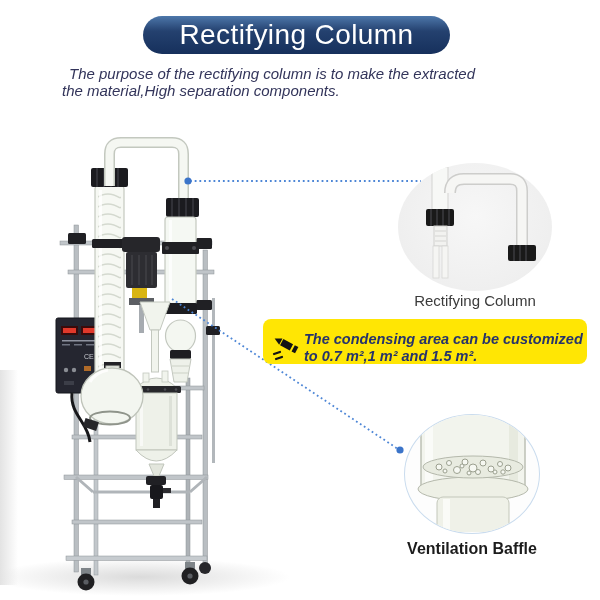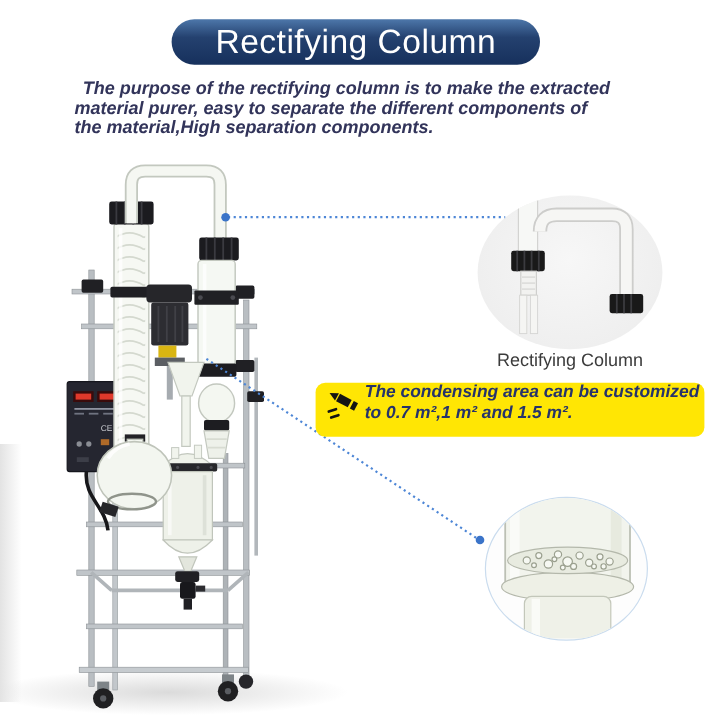--- a/index.html
+++ b/index.html
@@ -5,35 +5,35 @@
   html,body{margin:0;padding:0;background:#fff;}
   .stage{position:relative;width:600px;height:600px;background:#ffffff;overflow:hidden;
          font-family:"Liberation Sans", sans-serif;}
   
   .banner{position:absolute;left:143px;top:16px;width:307px;height:38px;border-radius:19px;
           background:linear-gradient(180deg,#4d77aa 0%,#24416f 40%,#16305c 100%);
           display:flex;align-items:center;justify-content:center;}
   .banner span{color:#ffffff;font-size:28px;letter-spacing:.4px;font-weight:400;}
   
   .desc{position:absolute;left:62px;top:66px;width:470px;margin:0;
-        font-style:italic;font-weight:700;font-size:15px;line-height:16.5px;color:#32345a;}
+        font-style:italic;font-weight:400;font-size:15px;line-height:16.5px;color:#32345a;}
   .desc span{display:block;}
   .desc span:first-child{padding-left:7px;}
   
   .circle{position:absolute;border-radius:50%;overflow:hidden;}
   .circle-top{left:398px;top:163px;width:154px;height:128px;
               background:radial-gradient(ellipse at 50% 42%,#f7f7f7 0%,#efefef 70%,#e9e9e9 100%);}
   .circle-bottom{left:404px;top:414px;width:136px;height:120px;background:#fdfdfd;
                  border:1.5px solid #cadcee;box-sizing:border-box;}
   .callout-label{position:absolute;text-align:center;}
   .label-top{left:398px;top:292px;width:154px;font-size:15px;font-weight:400;color:#3b3b3b;}
   .label-bottom{left:394px;top:540px;width:156px;font-size:16px;font-weight:600;color:#1c1c1c;}
   
   .note{position:absolute;left:263px;top:319px;width:324px;height:45px;border-radius:8px;
-        background:#ffe604;display:flex;align-items:flex-start;z-index:5;}
+        background:#ffe604;display:flex;align-items:flex-end;z-index:5;}
   .note .pencil{flex:0 0 34px;margin-left:7px;}
   .note .note-text{font-style:italic;font-weight:700;font-size:14.5px;line-height:16.5px;color:#26336b;}
   .note .note-text span{display:block;}
   .photo-svg{position:absolute;left:0;top:130px;}
   .connectors{position:absolute;left:0;top:0;z-index:4;pointer-events:none;}
   .circle svg{position:absolute;left:0;top:0;}
 </style>
 </head>
 <body>
 
@@ -221,20 +221,21 @@
           <circle cx="73" cy="57" r="2.5"></circle>
           <circle cx="90" cy="57" r="2"></circle>
         <circle cx="40" cy="56" r="2"></circle>
           <circle cx="98" cy="57" r="2.2"></circle>
           <circle cx="64" cy="58" r="2"></circle>
       </g>
       <rect x="32" y="82" width="72" height="38" rx="6" fill="#eff1e8" stroke="#c3c7ba"></rect>
       <rect x="38" y="84" width="7" height="34" fill="#fafbf7"></rect>
     </svg>
   </div>
+  <div class="callout-label label-bottom">Ventilation Baffle</div>
 
   <svg class="connectors" width="600" height="600" viewBox="0 0 600 600">
     <path d="M190,181 H421" fill="none" stroke="#4d86d6" stroke-width="1.8" stroke-dasharray="1.8,2.9"></path>
     <circle cx="188" cy="181" r="3.6" fill="#3b74c9"></circle>
     <path d="M172,299 L398,449" fill="none" stroke="#4d86d6" stroke-width="1.8" stroke-dasharray="1.8,2.9"></path>
     <circle cx="400" cy="450" r="3.6" fill="#3b74c9"></circle>
   </svg>
 
   <div class="note">
     <svg class="pencil" width="34" height="34" viewBox="0 0 34 34">
@@ -250,17 +251,16 @@
       <span>to 0.7 m²,1 m² and 1.5 m².</span>
     </div>
   </div>
 
   <div class="banner">
     <span>Rectifying Column</span>
   </div>
 
   <p class="desc">
     <span>The purpose of the rectifying column is to make the extracted</span>
-    <span>material purer, easy to separate the different components of</span>
     <span>the material,High separation components.</span>
   </p>
 
 </div>
 
 </body></html>

